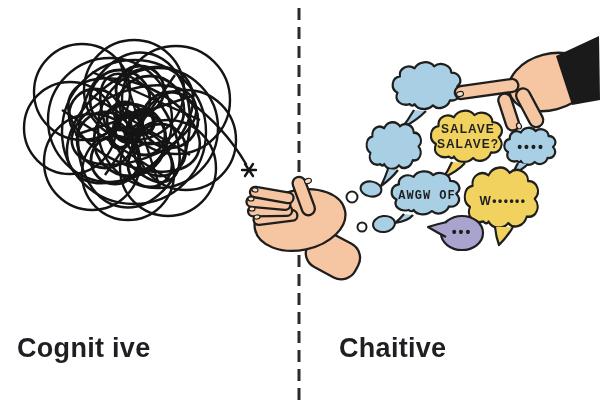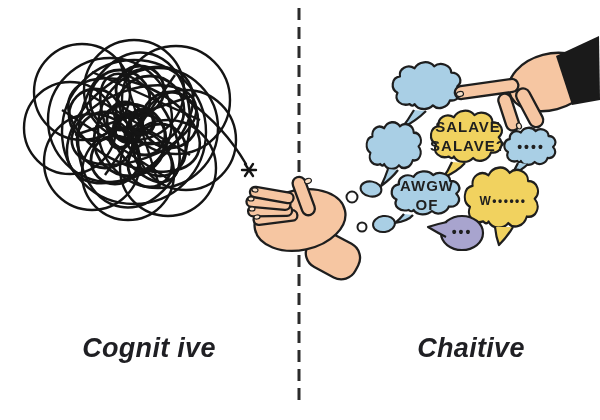--- a/index.html
+++ b/index.html
@@ -7,26 +7,26 @@
     width:600px;height:420px;position:relative;overflow:hidden;
     background:#ffffff;
     font-family:"Liberation Sans","DejaVu Sans",sans-serif;
   }
   .stage{position:absolute;left:0;top:0;width:600px;height:420px;}
   svg.art{position:absolute;left:0;top:0;}
   .bubble-text{
     position:absolute;display:flex;flex-direction:column;align-items:center;justify-content:center;
     text-align:center;color:#1f1f1f;font-weight:bold;pointer-events:none;
   }
-  .bt-small{font-size:15px;letter-spacing:1px;line-height:1.25;}
+  .bt-small{font-size:12px;letter-spacing:1px;line-height:1.25;}
   .bt-dots{font-size:14px;letter-spacing:2px;line-height:1;}
   .bt-wdots{font-size:12px;letter-spacing:1.5px;line-height:1;}
   .caption{
-    position:absolute;width:264px;text-align:center;
-    font-size:27px;font-weight:bold;color:#1f1f23;line-height:1.22;letter-spacing:0.3px;font-style:italic;
+    position:absolute;width:264px;
+    font-size:27px;font-weight:bold;color:#1f1f23;line-height:1.22;letter-spacing:0.3px;
   }
   .caption-left{left:17px;top:332px;}
   .caption-right{left:339px;top:332px;}
 </style>
 </head>
 <body>
 
 <div class="stage">
 
 <svg class="art" width="600" height="420" viewBox="0 0 600 420">
@@ -177,21 +177,21 @@
   </g>
 </svg>
 
 <div class="bubble-text bt-small" style="left:428px;top:120px;width:80px;height:34px;">
   <span>SALAVE</span>
   <span>SALAVE?</span>
 </div>
 
 <div class="bubble-text bt-dots" style="left:506px;top:138px;width:50px;height:18px;">••••</div>
 
-<div class="bubble-text bt-small" style="left:389px;top:188px;width:76px;height:16px;">AWGW OF</div>
+<div class="bubble-text bt-small" style="left:389px;top:188px;width:76px;height:16px;font-family:Liberation Mono, monospace;">AWGW OF</div>
 
 <div class="bubble-text bt-wdots" style="left:458px;top:192px;width:90px;height:18px;">W••••••</div>
 
 <div class="bubble-text bt-dots" style="left:438px;top:224px;width:48px;height:16px;">•••</div>
 
 <div class="caption caption-left">
   <div>Cognit ive</div>
 </div>
 
 <div class="caption caption-right">

